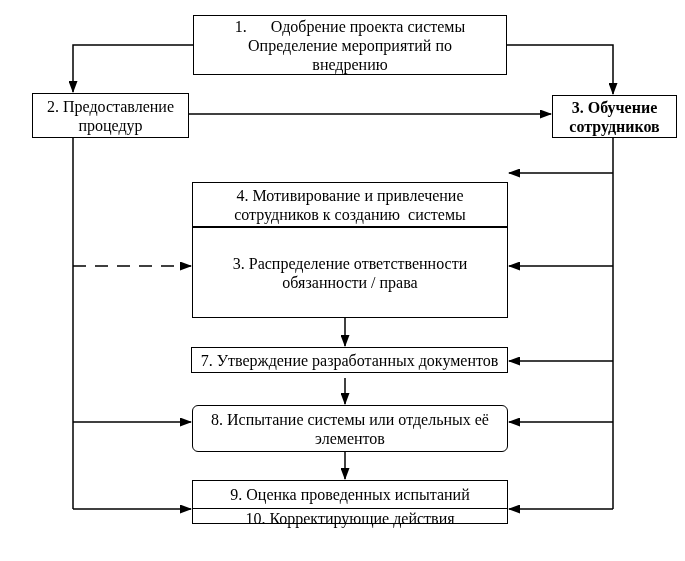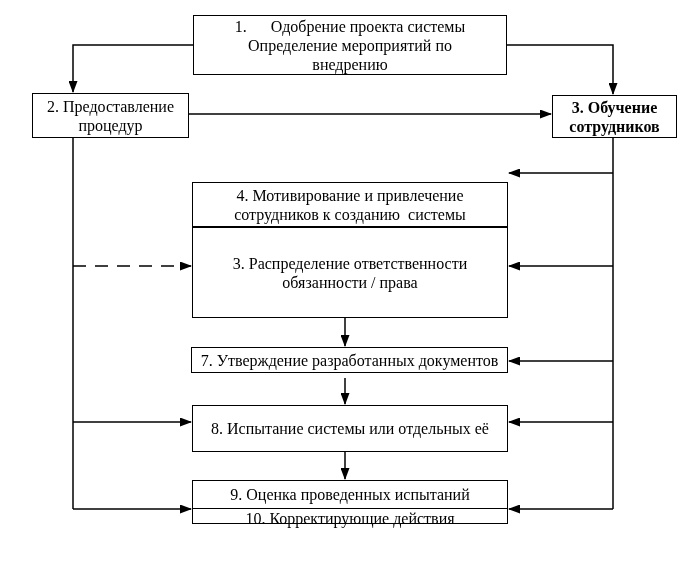--- a/index.html
+++ b/index.html
@@ -40,21 +40,21 @@
     width: 100%;
     box-sizing: border-box;
   }
   .sec.divided { border-bottom: 1.5px solid #000000; }
   #b1   { left: 193px; top: 15px;  width: 314px; height: 60px; }
   #b2   { left: 0;  top: 93px;  width: 157px; height: 45px; margin-left: 32px; }
   #b3   { left: 552px; top: 95px;  width: 125px; height: 43px; font-weight: bold; }
   #b4   { left: 192px; top: 150px; width: 316px; height: 45px; margin-top: 32px; }
   #b56  { left: 192px; top: 227px; width: 316px; height: 91px; }
   #b7   { left: 191px; top: 347px; width: 317px; height: 26px; }
-  #b8   { left: 192px; top: 405px; width: 316px; height: 47px; }
+  #b8   { left: 192px; top: 405px; width: 316px; height: 47px; border-radius: 6px; }
   #b910 { left: 192px; top: 480px; width: 316px; height: 44px; }
   #sec5 { flex: 0 0 39px; }
   #sec6 { flex: 1 1 auto; }
   #sec9 { flex: 0 0 28px; }
   #sec10{ flex: 1 1 auto; }
 </style>
 </head>
 <body>
 
 <div class="canvas">
@@ -116,20 +116,21 @@
       <div class="line">обязанности / права</div>
     </div>
   </div>
 
   <div class="box" id="b7">
     <div class="line">7. Утверждение разработанных документов</div>
   </div>
 
   <div class="box" id="b8">
     <div class="line">8. Испытание системы или отдельных её</div>
+    <div class="line">элементов</div>
   </div>
 
   <div class="box split" id="b910">
     <div class="sec divided" id="sec9">
       <div class="line">9. Оценка проведенных испытаний</div>
     </div>
     <div class="sec" id="sec10">
       <div class="line">10. Корректирующие действия</div>
     </div>
   </div>

